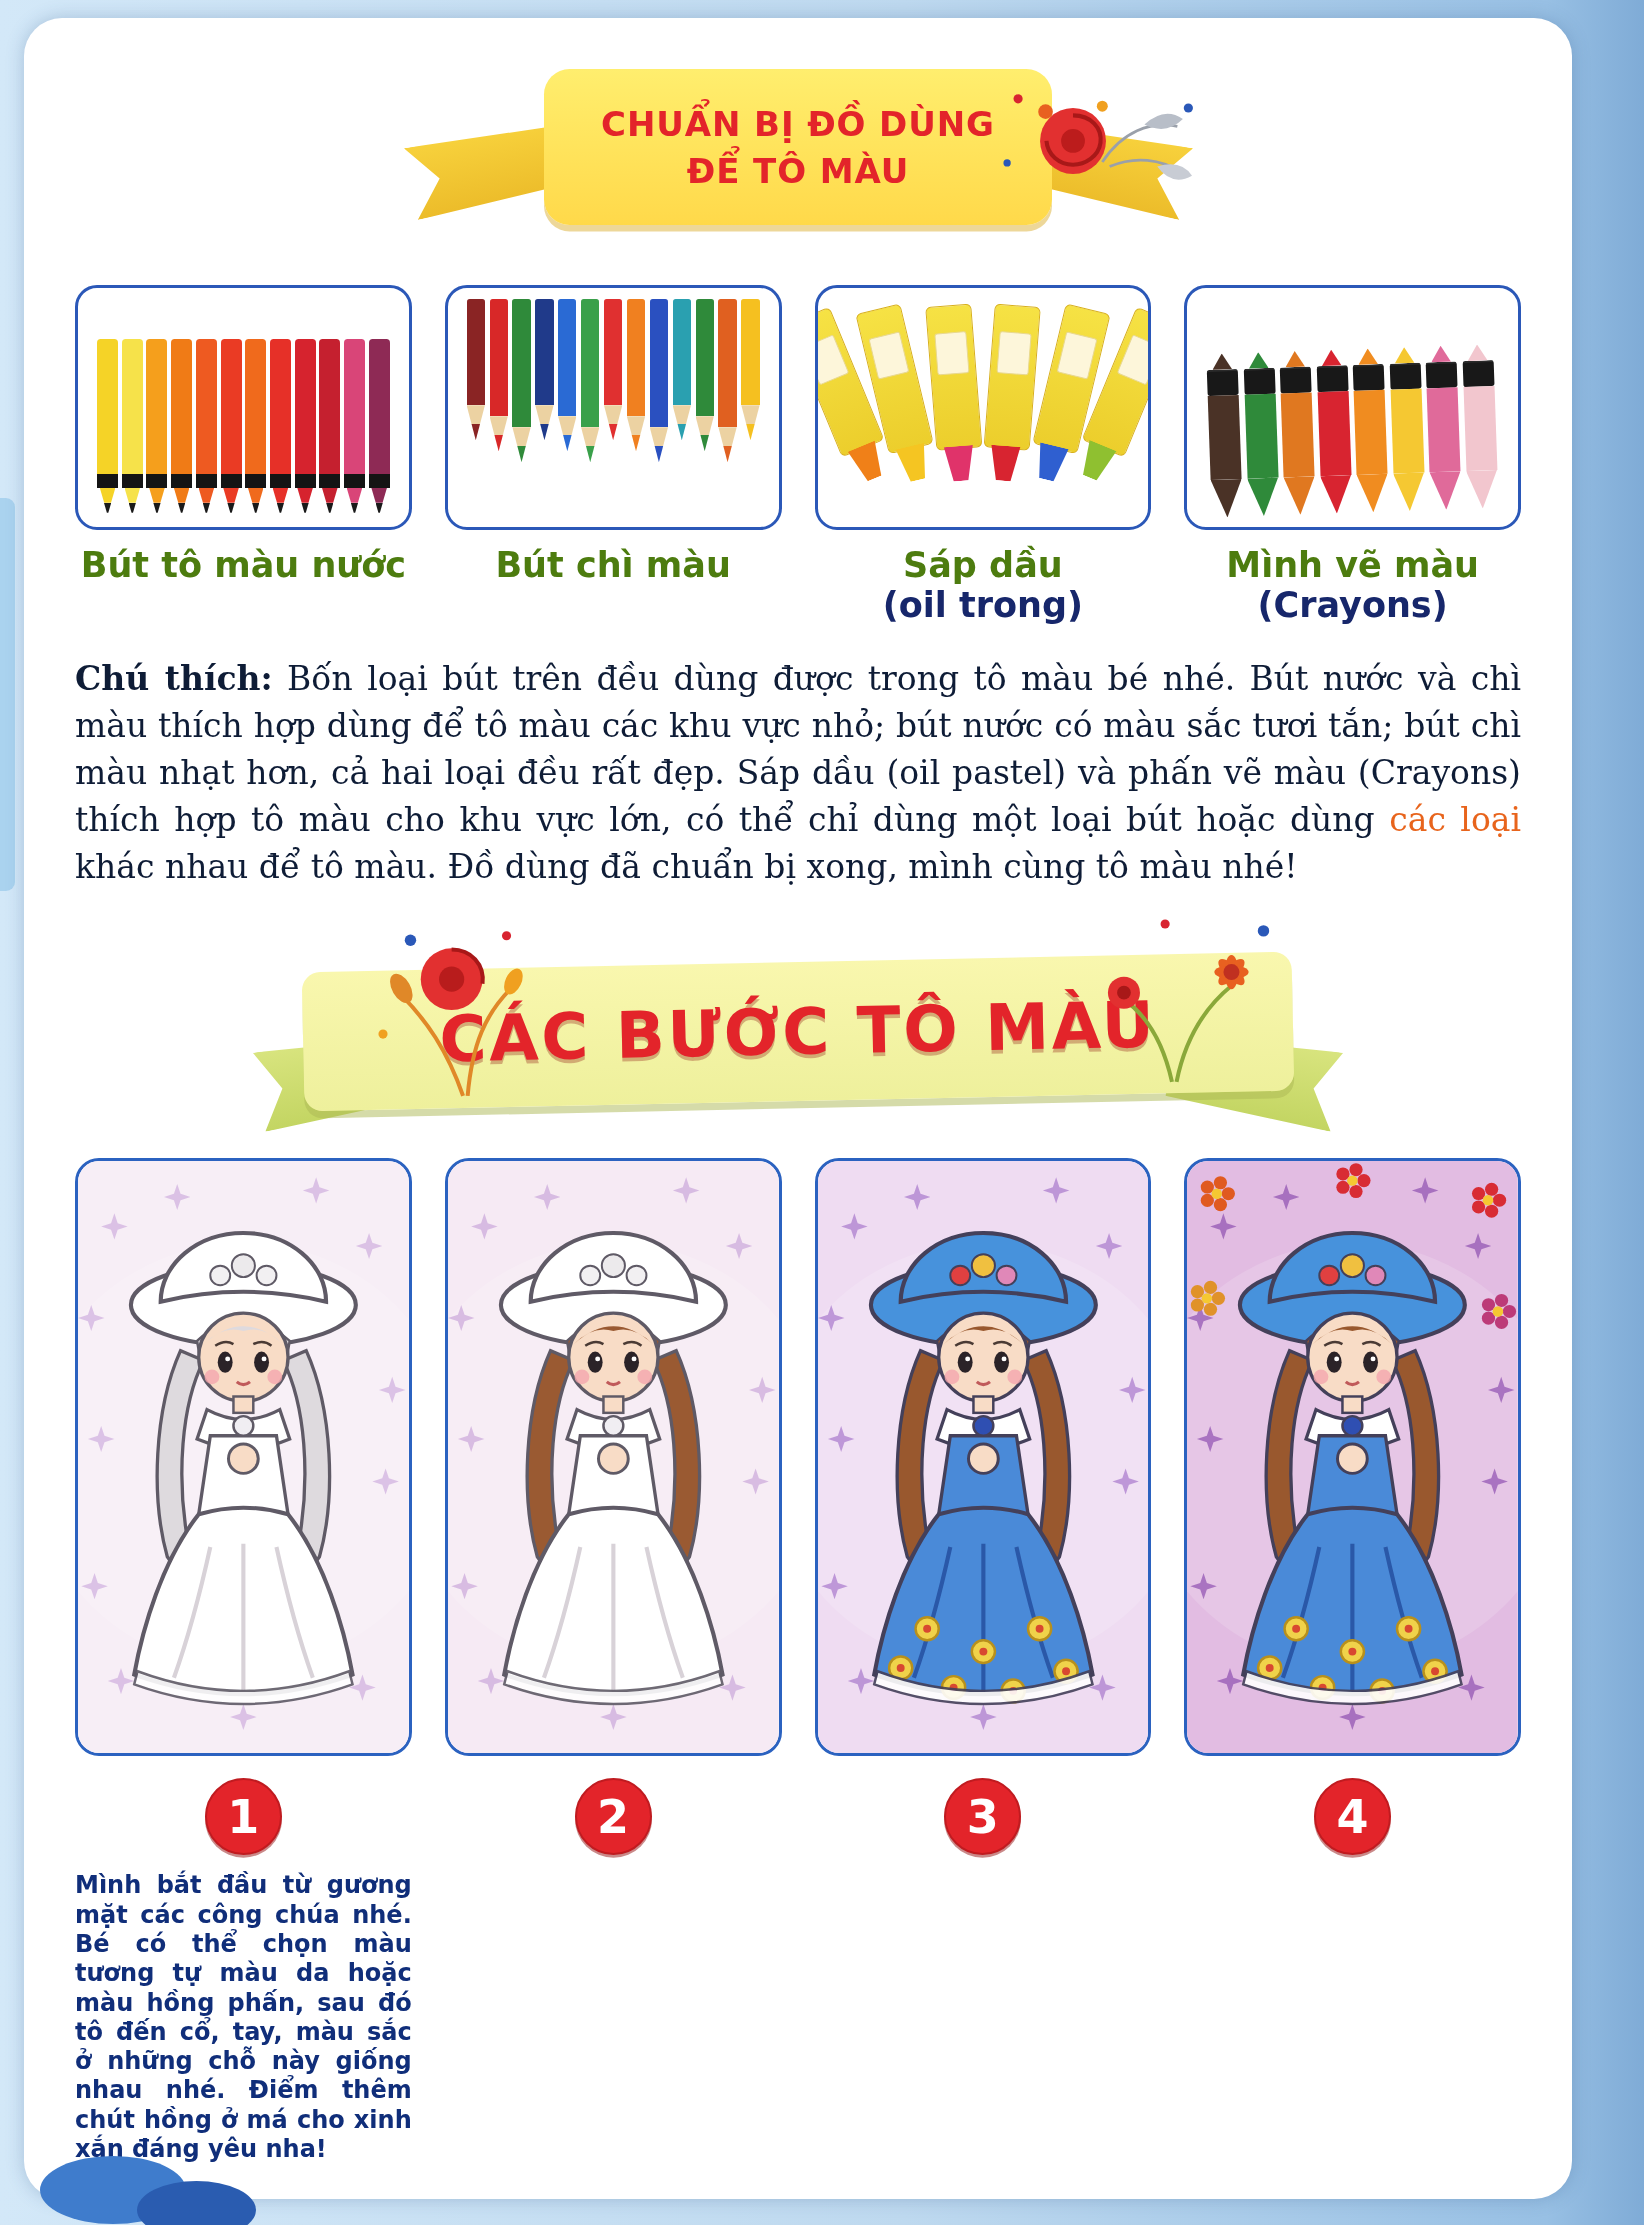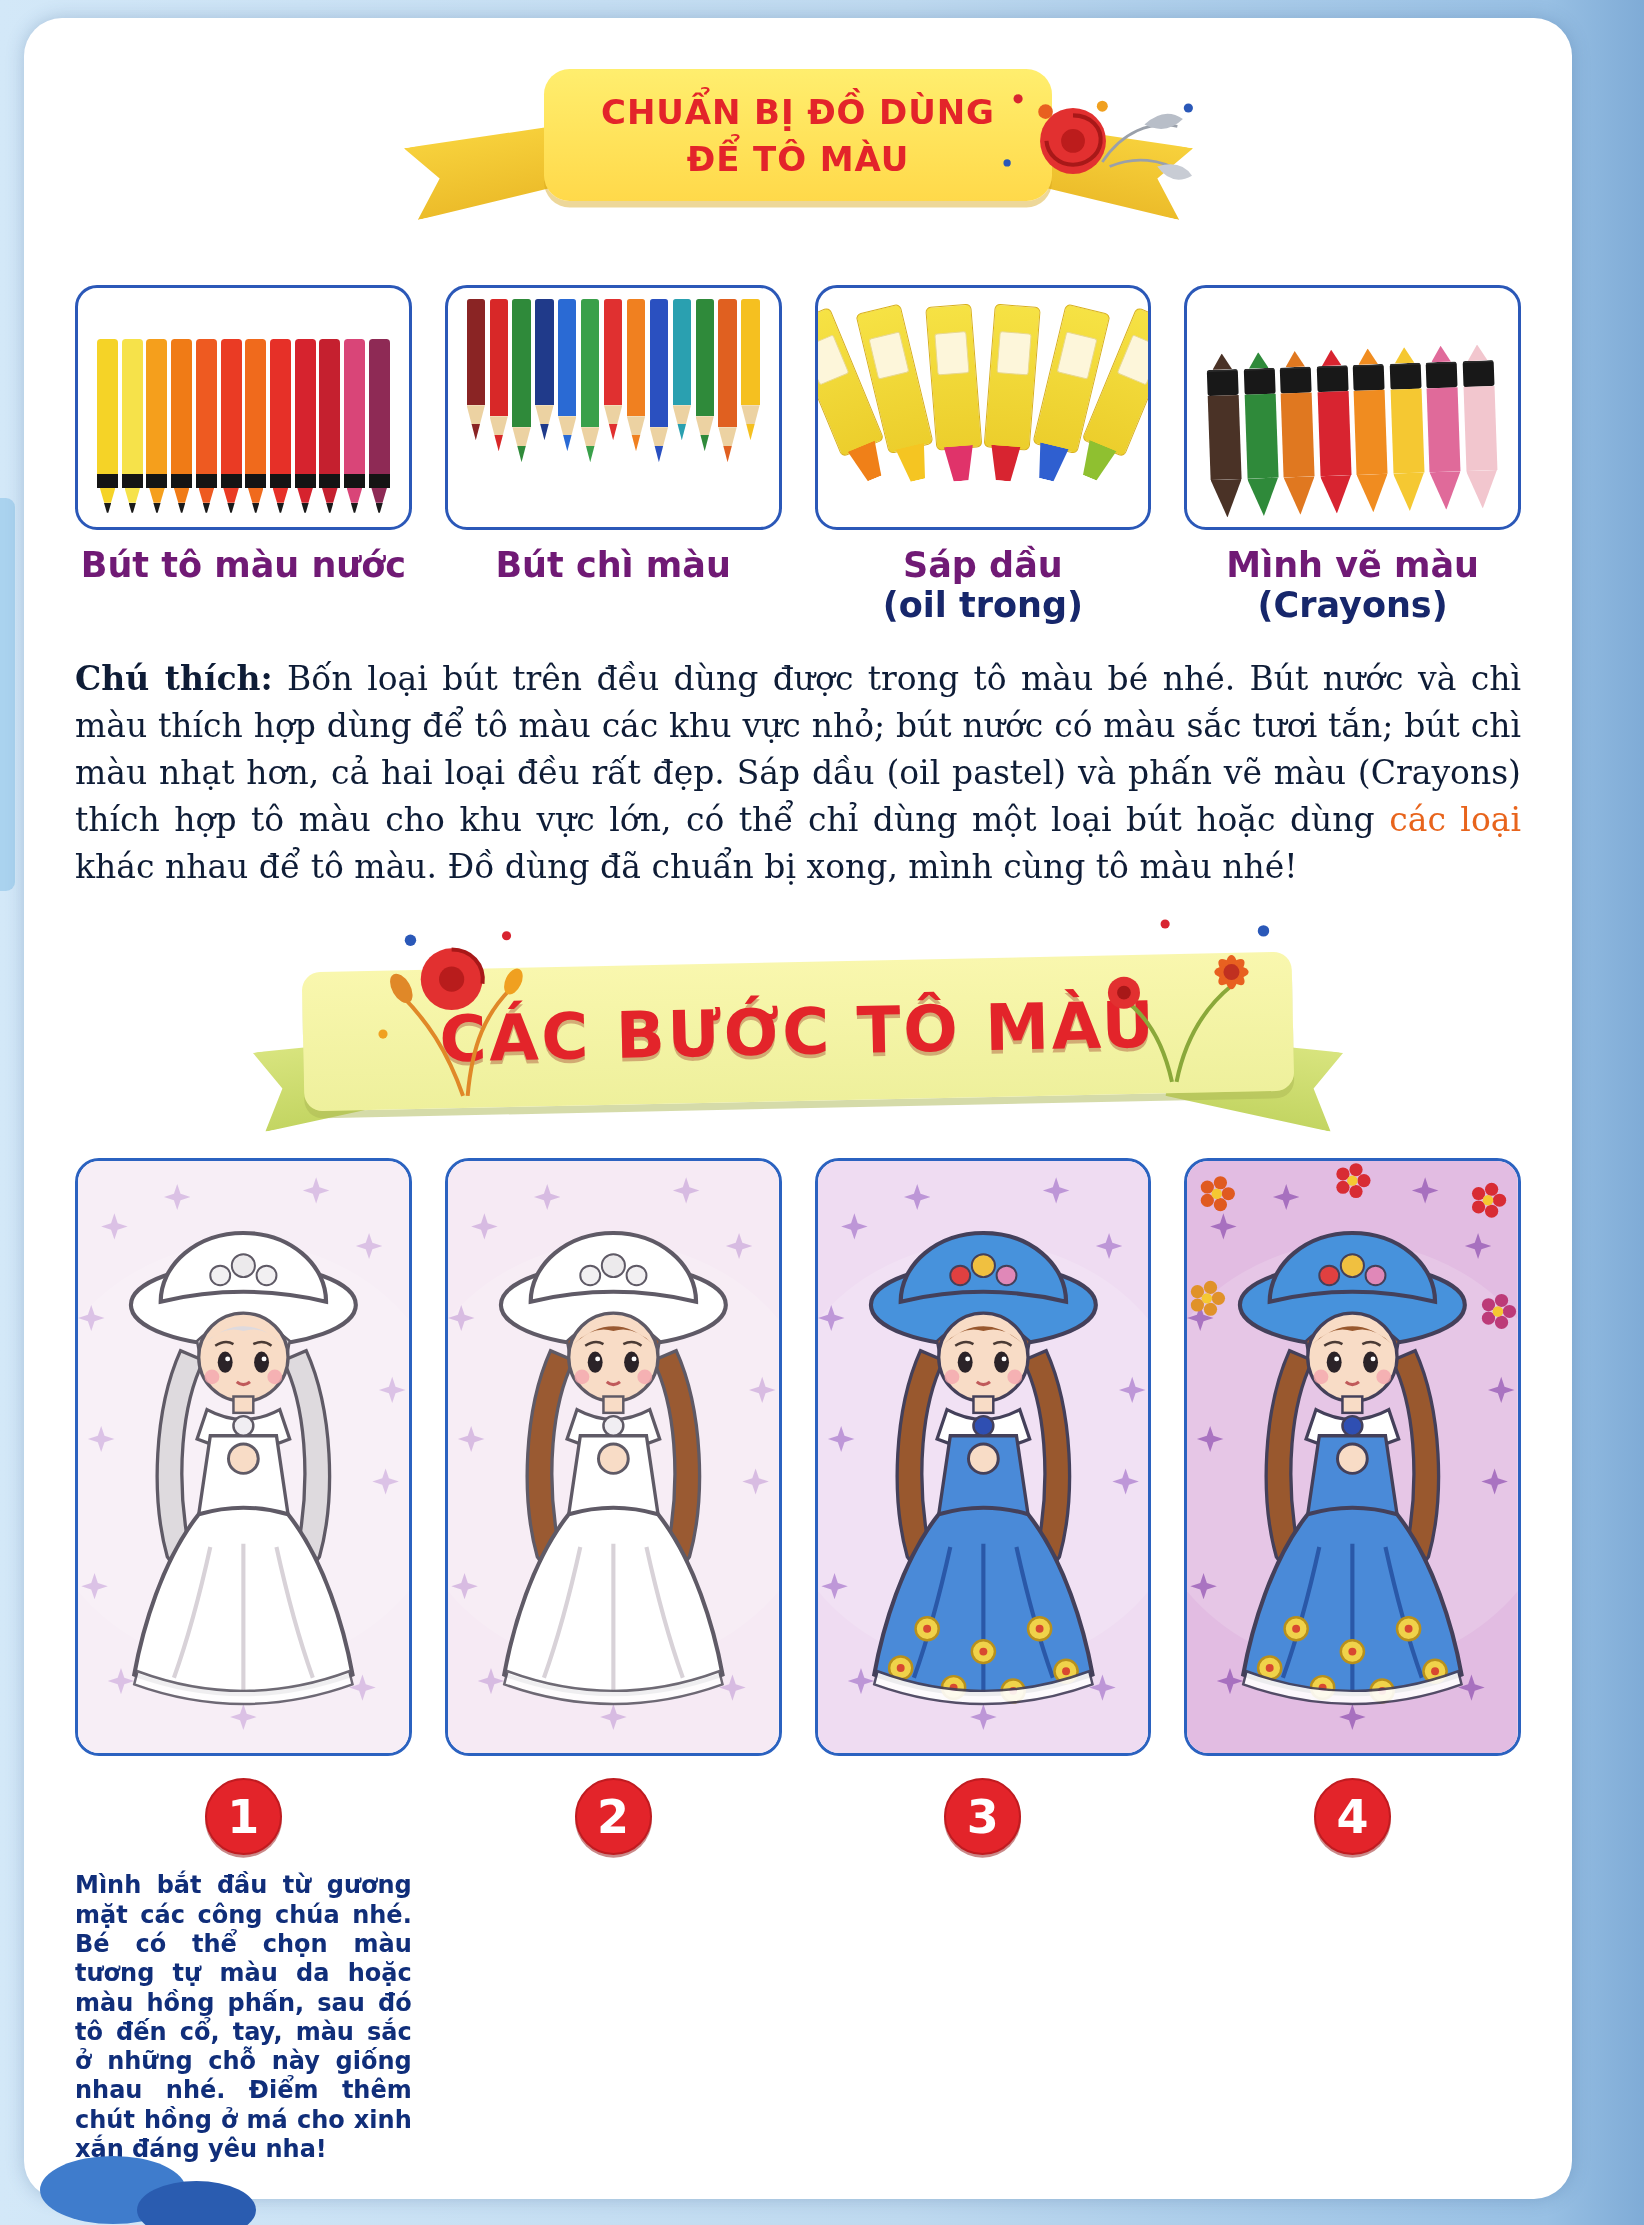--- a/index.html
+++ b/index.html
@@ -14,29 +14,29 @@
   .content{position:relative;height:100%;padding:0 51px}
 
   
   .deco-top{position:absolute;left:941px;top:5.5px;width:238px;height:142px;z-index:6}
 
   
   .banner1{position:relative;width:768px;margin:51px auto 0;height:174px;z-index:4}
   .b1-tail{position:absolute;top:60px;width:196px;height:73px;background:linear-gradient(#f7d13c,#ecbc2a)}
   .b1-tail.left{left:-5.5px;transform:rotate(-11deg);clip-path:polygon(0 0,100% 12%,100% 88%,0 100%,15% 50%)}
   .b1-tail.right{right:-5.5px;transform:rotate(11deg);clip-path:polygon(0 12%,100% 0,85% 50%,100% 100%,0 88%)}
-  .b1-body{position:absolute;left:130px;right:130px;top:0;height:132px;background:linear-gradient(#ffee6e,#ffd94a);border-radius:25.6px;display:flex;flex-direction:column;align-items:center;justify-content:center;gap:7.3px;box-shadow:0 6.4px 0 rgba(216,166,28,.45)}
+  .b1-body{position:absolute;left:130px;right:130px;top:0;height:156px;background:linear-gradient(#ffee6e,#ffd94a);border-radius:25.6px;display:flex;flex-direction:column;align-items:center;justify-content:center;gap:7.3px;box-shadow:0 6.4px 0 rgba(216,166,28,.45)}
   .b1-line{font-weight:bold;font-size:34px;letter-spacing:0.9px;color:#e3242a}
 
   
   .tools{display:grid;grid-template-columns:repeat(4,1fr);gap:33px;margin-top:42px}
   .tool-card{display:flex;flex-direction:column;align-items:center}
   .tool-box{width:100%;height:245px;border:3.7px solid #2b58b8;border-radius:22px;background:#fff;display:flex;justify-content:center;align-items:flex-end;overflow:hidden;padding:12.8px 9.1px 14.6px}
   .tool-box.t-pencil,.tool-box.t-pastel{align-items:flex-start;padding-top:11px}
-  .tool-label{margin-top:14.6px;font-weight:bold;font-size:35px;color:#701a75;text-align:center;line-height:1.15}
+  .tool-label{margin-top:14.6px;font-weight:bold;font-size:35px;color:#4d7c0f;text-align:center;line-height:1.15}
   .tool-sub{font-weight:bold;font-size:35px;color:#17276b;text-align:center;line-height:1.15}
 
   .marker-row{display:flex;gap:3.7px;align-items:flex-end}
   .marker{display:flex;flex-direction:column;align-items:center;width:21px}
   .marker-body{width:21px;height:135px;border-radius:3.7px 3.7px 0 0}
   .marker-band{width:21px;height:13.7px;background:#141414}
   .marker-cone{width:15.5px;height:14.6px;clip-path:polygon(0 0,100% 0,72% 100%,28% 100%)}
   .marker-nib{width:7.3px;height:10px;background:#1a1a1a;clip-path:polygon(0 0,100% 0,60% 100%,40% 100%)}
 
   .pencil-row{display:flex;gap:4.6px;align-items:flex-start}

